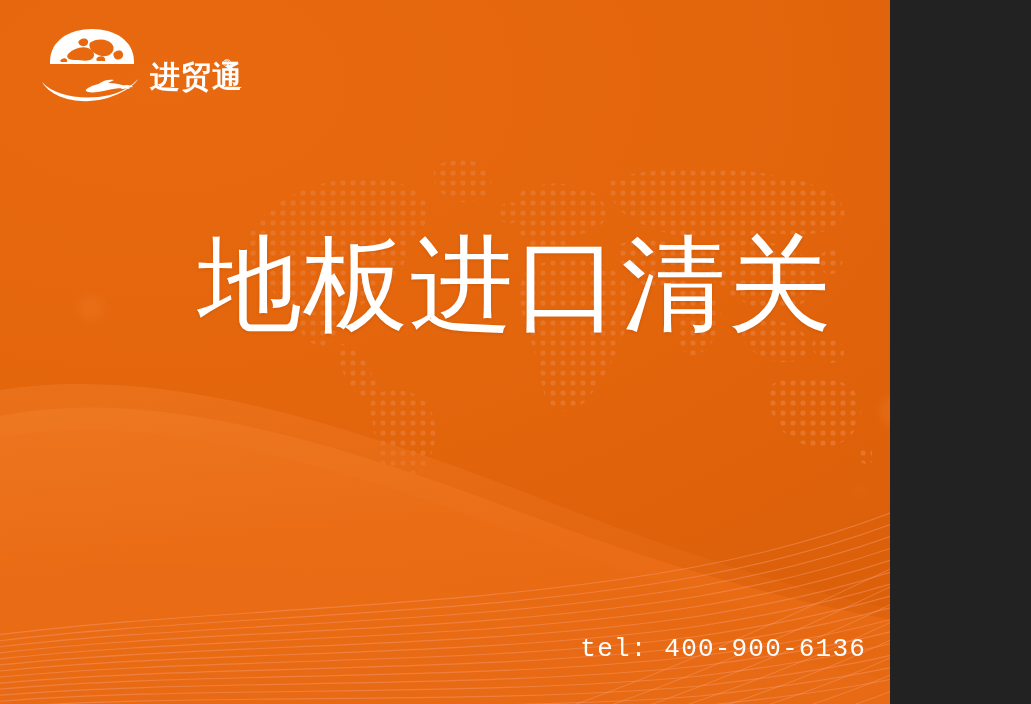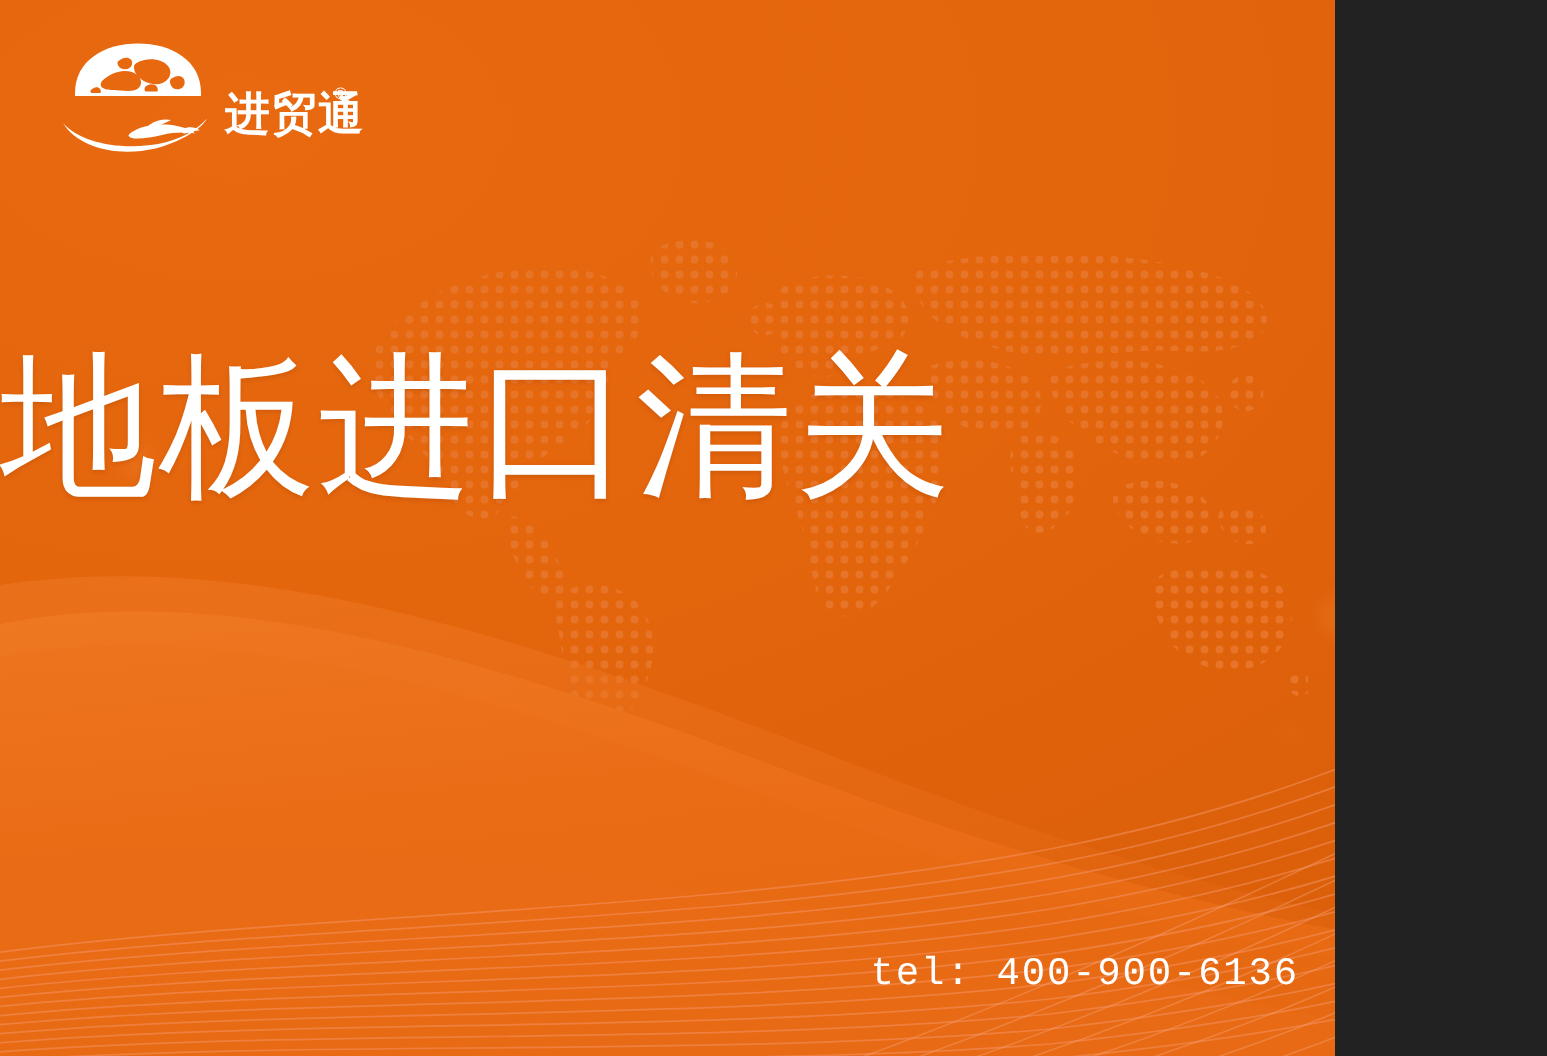--- a/index.html
+++ b/index.html
@@ -69,20 +69,21 @@
     white-space:nowrap;
   }
   .logo-r{
     position:absolute;left:185px;top:32px;
     font-size:11px;color:#ffffff;line-height:11px;
   }
 
   
   #headline{
     position:absolute;left:0;top:228px;width:1031px;
+    text-align:center;
     color:#ffffff;
     font-family:"DejaVu Sans","Liberation Sans",sans-serif;
     font-weight:400;
     letter-spacing:2px;
     line-height:112px;
     text-shadow:0 1px 3px rgba(150,60,5,.28);
   }
   #headline .l{
     display:block;
     font-size:104px;

